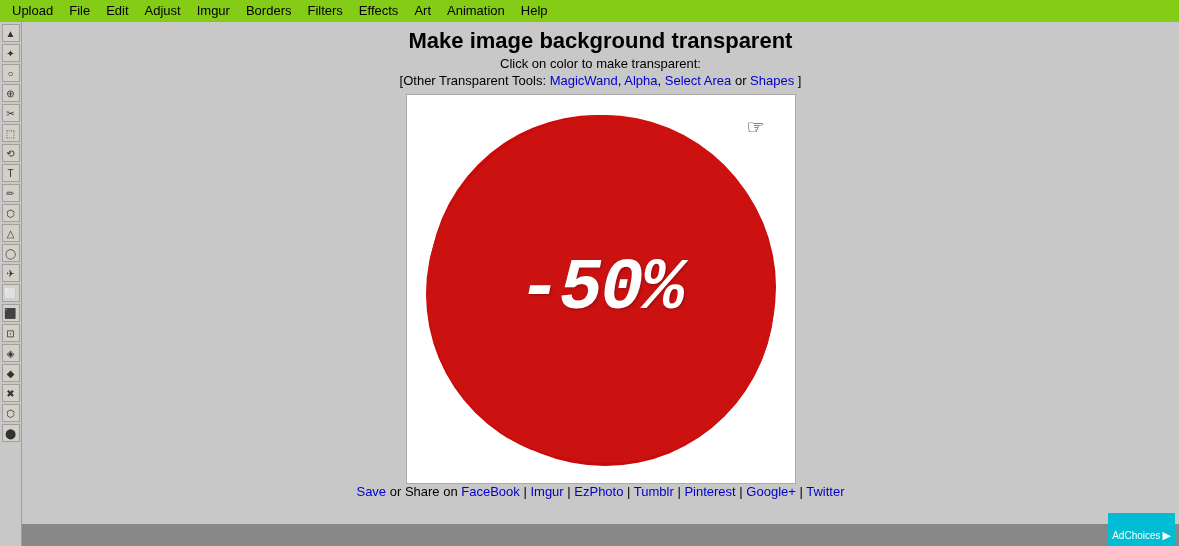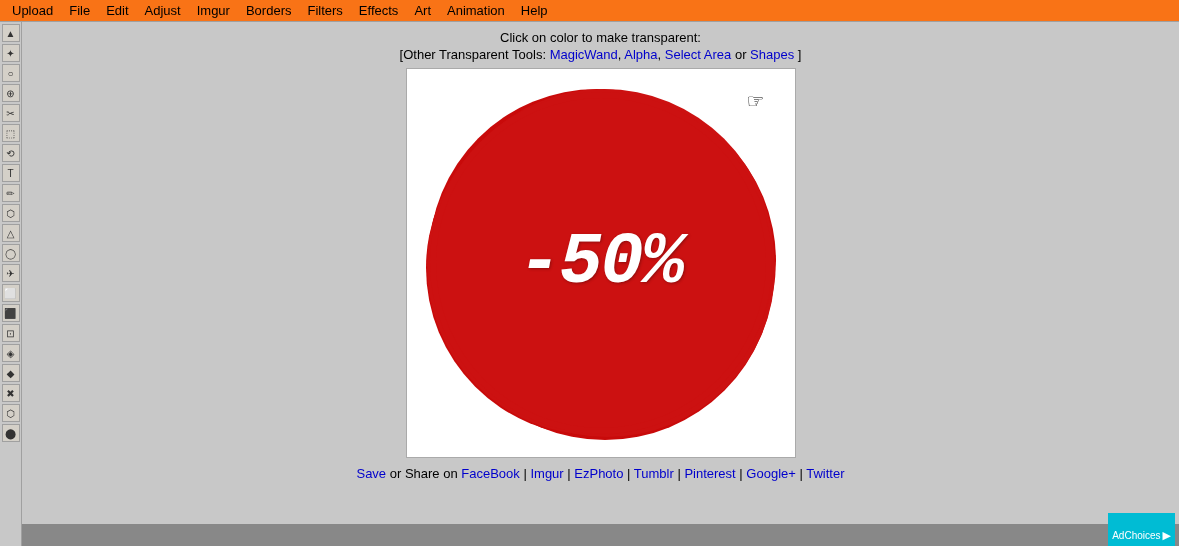--- a/index.html
+++ b/index.html
@@ -1,20 +1,20 @@
 <!DOCTYPE html>
 <html><head>
   <meta charset="utf-8">
   <style>
     * { margin: 0; padding: 0; box-sizing: border-box; }
     body { width: 1179px; height: 546px; background: #c8c8c8; font-family: Arial, sans-serif; font-size: 13px; overflow: hidden; }
 
     
     #menubar {
-      background: #f97316;
+      background: #84cc16;
       border-bottom: 1px solid #a0a0a0;
       display: flex;
       align-items: center;
       height: 22px;
       padding: 0 4px;
     }
     .menu-item {
       padding: 2px 8px;
       font-size: 13px;
       color: #000;
@@ -150,21 +150,21 @@
       position: absolute;
       top: 20px;
       right: 30px;
       font-size: 20px;
       pointer-events: none;
     }
 
     
     #share-bar {
       text-align: center;
-      margin-top: 8px;
+      margin-top: 0;
       font-size: 13px;
       color: #000;
     }
     #share-bar a {
       color: #0000cc;
       text-decoration: none;
     }
 
     
     #ad-bar {
@@ -227,20 +227,21 @@
   <div class="toolbar-icon">◆</div>
   <div class="toolbar-icon">✖</div>
   <div class="toolbar-icon">⬡</div>
   <div class="toolbar-icon">⬤</div>
 </div>
 
 <div id="main-content">
 
 
   <div id="page-title-area">
+    <h1>Make image background transparent</h1>
     <div class="subtitle">Click on color to make transparent:</div>
     <div class="tools-line">
       <span>[Other Transparent Tools: </span><a href="#">MagicWand</a>,
       <a href="#">Alpha</a>,
       <a href="#">Select Area</a>
       <span>or</span>
       <a href="#">Shapes</a>
       <span>]</span>
     </div>
   </div>

